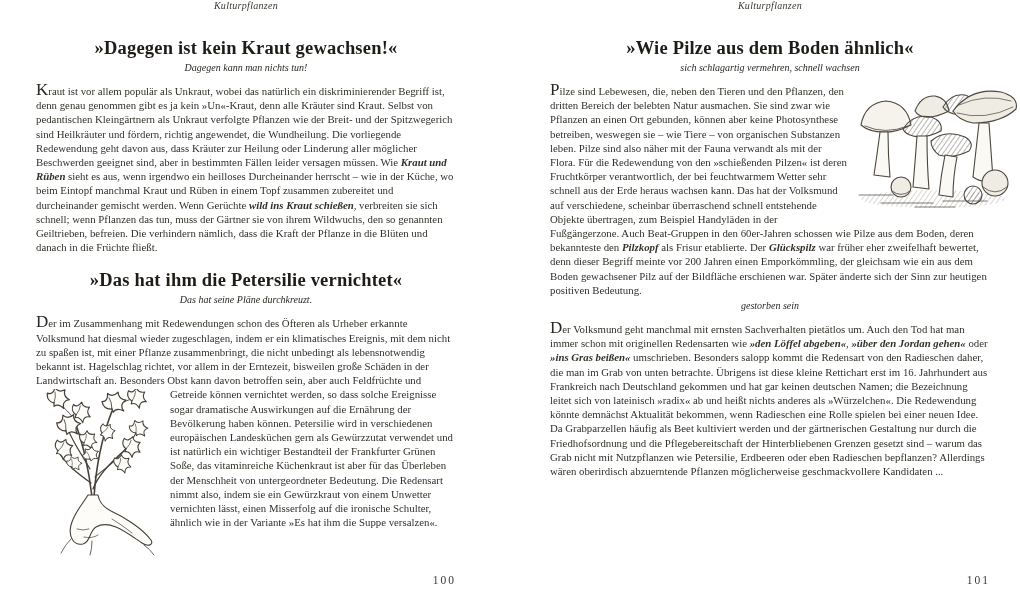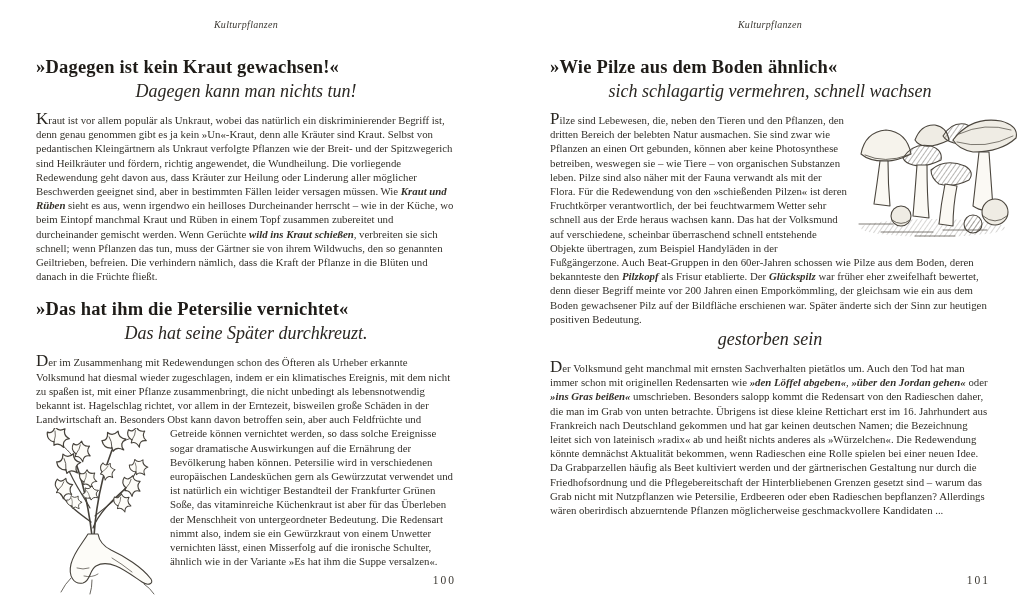--- a/index.html
+++ b/index.html
@@ -5,47 +5,47 @@
   html, body { margin: 0; padding: 0; }
   body {
     width: 1020px; height: 612px;
     background: #ffffff;
     color: #2e2b27;
     font-family: "Liberation Serif", serif;
     overflow: hidden;
   }
   .spread { display: flex; width: 1020px; height: 612px; }
   .page { position: relative; width: 510px; height: 612px; }
-  .page-inner { padding-top: 19px; }
+  .page-inner { }
   .page-left .page-inner  { width: 420px; margin-left: 36px; }
   .page-right .page-inner { width: 440px; margin-left: 40px; }
 
   .running-header {
     text-align: center;
     font-style: italic;
     font-size: 10px;
     letter-spacing: 0.3px;
     color: #3c3933;
   }
 
   h1.article-title {
     margin: 27px 0 0 0;
-    text-align: left;
+    text-align: center;
     font-size: 18.5px;
     font-weight: bold;
     letter-spacing: 0.2px;
     color: #1f1c18;
   }
   .page-left article + article h1.article-title,
   .page-right article + article h1.article-title { margin-top: 16px; }
 
   h2.article-subtitle {
     margin: 3px 0 0 0;
     text-align: center;
-    font-size: 18px;
+    font-size: 10px;
     font-weight: normal;
     font-style: italic;
     color: #2a2722;
   }
 
   p.body {
     margin: 8px 0 0 0;
     font-size: 10.8px;
     line-height: 14.2px;
     text-align: left;
@@ -80,21 +80,21 @@
       <div class="running-header">Kulturpflanzen</div>
 
       <article>
         <h1 class="article-title">»Dagegen ist kein Kraut gewachsen!«</h1>
         <h2 class="article-subtitle">Dagegen kann man nichts tun!</h2>
         <p class="body"><span class="initial">K</span><span><span>raut ist vor allem populär als Unkraut, wobei das natürlich ein diskriminierender Begriff ist, denn genau genommen gibt es ja kein »Un«-Kraut, denn alle Kräuter sind Kraut. Selbst von pedantischen Kleingärtnern als Unkraut verfolgte Pflanzen wie der Breit- und der Spitzwegerich sind Heilkräuter und fördern, richtig angewendet, die Wundheilung. Die vorliegende Redewendung geht davon aus, dass Kräuter zur Heilung oder Linderung aller möglicher Beschwerden geeignet sind, aber in bestimmten Fällen leider versagen müssen. Wie </span><span class="idiom">Kraut und Rüben</span><span> sieht es aus, wenn irgendwo ein heilloses Durcheinander herrscht – wie in der Küche, wo beim Eintopf manchmal Kraut und Rüben in einem Topf zusammen zubereitet und durcheinander gemischt werden. Wenn Gerüchte </span><span class="idiom">wild ins Kraut schießen</span><span>, verbreiten sie sich schnell; wenn Pflanzen das tun, muss der Gärtner sie von ihrem Wildwuchs, den so genannten Geiltrieben, befreien. Die verhindern nämlich, dass die Kraft der Pflanze in die Blüten und danach in die Früchte fließt.</span></span></p>
       </article>
 
       <article>
         <h1 class="article-title">»Das hat ihm die Petersilie vernichtet«</h1>
-        <h2 class="article-subtitle">Das hat seine Später durchkreuzt.</h2>
+        <h2 class="article-subtitle">Das hat seine Pläne durchkreuzt.</h2>
         <p class="body"><span class="initial">D</span><span><span>er im Zusammenhang mit Redewendungen schon des Öfteren als Urheber erkannte Volksmund hat diesmal wieder zugeschlagen, indem er ein klimatisches Ereignis, mit dem nicht zu spaßen ist, mit einer Pflanze zusammenbringt, die nicht unbedingt als lebensnotwendig bekannt ist. Hagelschlag richtet, vor allem in der Erntezeit, bisweilen große Schäden in der Landwirtschaft an. Besonders Obst kann davon betroffen sein, aber auch Feldfrüchte und </span></span><svg class="illu parsley-float" width="128" height="180" viewBox="0 0 128 180" fill="none" stroke="#45413a" stroke-width="1.1">
             <defs>
               <g id="leaf">
                 <path d="M0,0 q-7,-2 -6,-9 q5,2 7,-5 q3,5 9,2 q-2,6 4,9 q-7,1 -5,8 q-5,-5 -9,-2 q0,-5 0,-3 Z" fill="#fdfcf8"></path>
                 <path d="M0,0 q2,-6 1,-10" stroke-width="0.7"></path>
               </g>
             </defs>
 
             <path d="M60,108 C57,82 52,56 42,30" stroke-width="1.6"></path>
             <path d="M62,108 C64,78 70,48 80,22" stroke-width="1.6"></path>

